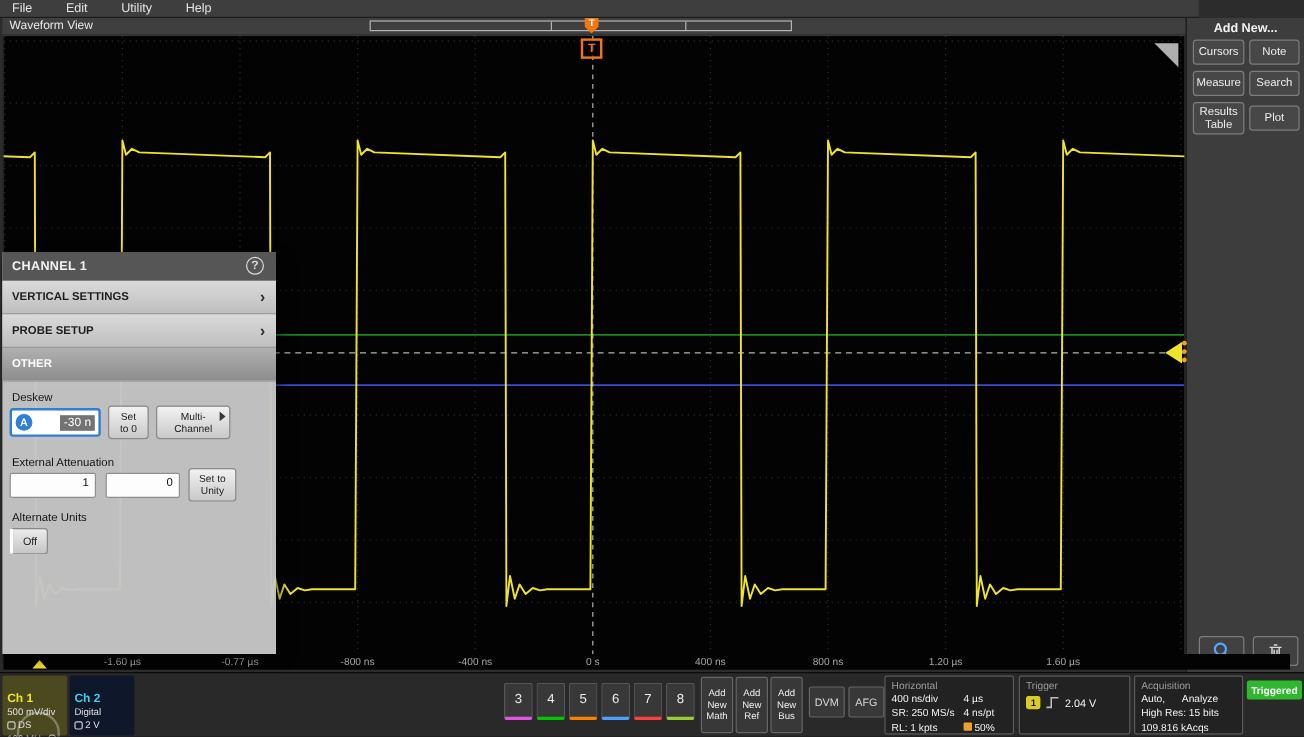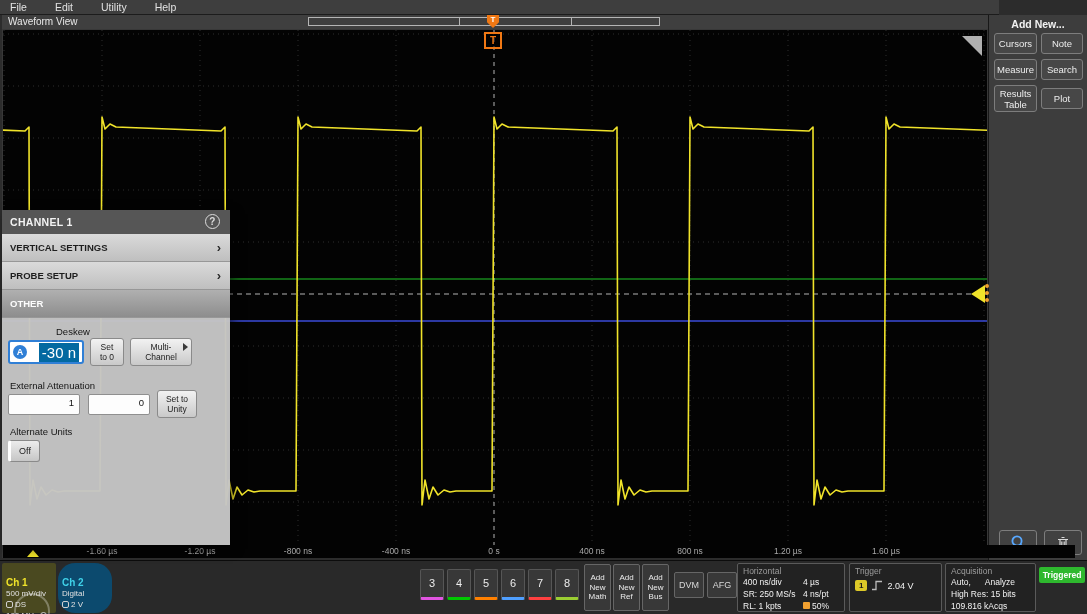--- a/index.html
+++ b/index.html
@@ -32,38 +32,38 @@
   .dialog { position:absolute; left:2px; top:210px; width:228px; height:335px; background:rgba(197,197,197,0.97); z-index:20; box-shadow:3px 4px 10px rgba(0,0,0,.55); }
   .dlg-header { position:relative; height:24px; background:#565656; color:#f2f2f2; font-size:10.5px; font-weight:bold; line-height:24px; padding-left:8px; letter-spacing:.3px; }
   .help-circle { position:absolute; right:10px; top:4px; width:15px; height:15px; border:1.5px solid #dcdcdc; border-radius:50%; color:#dcdcdc; font-size:10px; font-weight:bold; text-align:center; line-height:13px; }
   .dlg-row { position:relative; height:28px; background:linear-gradient(#dadada,#bfbfbf); border-bottom:1px solid #979797; font-size:9.5px; font-weight:bold; color:#1e1e1e; line-height:28px; padding-left:8px; cursor:pointer; }
   .dlg-row .chev { position:absolute; right:9px; top:0; font-size:13px; font-weight:bold; color:#2a2a2a; }
   .dlg-row.selected { background:linear-gradient(#b0b0b0,#8d8d8d); color:#fdfdfd; }
   .dlg-body { position:relative; height:227px; }
   .dlg-label { position:absolute; font-size:9.5px; color:#141414; }
   .field { position:absolute; background:#fff; border:2px solid #2f7fd6; border-radius:3px; display:flex; align-items:center; padding:0 3px; }
   .a-icon { width:14px; height:14px; background:#2f7fd6; border-radius:50%; color:#fff; font-size:9px; font-weight:bold; text-align:center; line-height:14px; }
-  .field .val { margin-left:auto; background:#0369a1; color:#fff; font-size:15px; padding:1px 3px; }
+  .field .val { margin-left:auto; background:#737373; color:#fff; font-size:10px; padding:1px 3px; }
   .gbtn { position:absolute; background:linear-gradient(#f2f2f2,#c9c9c9); border:1px solid #8a8a8a; border-radius:3px; color:#222; font-size:8.5px; line-height:10px; text-align:center; display:flex; align-items:center; justify-content:center; white-space:pre-line; cursor:pointer; }
   .flyout { position:absolute; right:3px; top:4px; width:0; height:0; border-top:4px solid transparent; border-bottom:4px solid transparent; border-left:5px solid #3a3a3a; }
   .num-input { position:absolute; background:#fdfdfd; border:1px solid #8f8f8f; border-radius:2px; font-size:9.5px; color:#111; text-align:right; padding:2px 5px 0 0; }
   .off-btn { position:absolute; background:linear-gradient(#ececec,#c6c6c6); border:1px solid #8a8a8a; border-left:3px solid #fff; border-radius:3px; font-size:9px; color:#222; text-align:center; line-height:20px; cursor:pointer; }
   .dlg-circle { position:absolute; left:12px; top:275px; width:36px; height:36px; border:2px solid rgba(255,255,255,.3); border-radius:50%; }
 
   
   .rpanel { position:absolute; left:988px; top:15px; width:99px; height:545px; background:#3d3d3d; border-left:1px solid #181818; }
   .rp-title { text-align:center; margin-top:3px; font-size:10.5px; font-weight:bold; color:#f2f2f2; }
   .rbtn { position:absolute; background:#474747; border:1px solid #7d7d7d; border-radius:3px; color:#ededed; font-size:9.5px; text-align:center; display:flex; align-items:center; justify-content:center; white-space:pre-line; line-height:11px; cursor:pointer; }
   .toolbtn { position:absolute; background:#414141; border:1px solid #7d7d7d; border-radius:3px; display:flex; align-items:center; justify-content:center; cursor:pointer; }
 
   
   .bottombar { position:absolute; left:0; top:560px; width:1087px; height:54px; background:#292929; border-top:1px solid #0c0c0c; }
   .tile { position:absolute; top:2px; width:54px; height:50px; border-radius:2px; padding:14px 4px; cursor:pointer; }
   .tile-ch1 { left:2px; background:#4a4920; }
-  .tile-ch2 { left:58px; background:#0c4a6e;border-radius:17px; }
+  .tile-ch2 { left:58px; background:#0f172a; }
   .tile-name { font-size:10px; font-weight:bold; }
   .tile-ch1 .tile-name { color:#f0e32a; }
   .tile-ch2 .tile-name { color:#3fd1e8; }
   .tile-line { font-size:8px; color:#e0e0e0; line-height:11px; display:flex; align-items:center; gap:2px; }
   .mini-icon { display:inline-block; width:7px; height:7px; border:1px solid #cfcfcf; border-radius:2px; }
   .chbtn { position:absolute; top:8px; width:24px; height:31px; background:#383838; border:1px solid #565656; border-bottom:3px solid #888; border-radius:2px; color:#ececec; font-size:11px; text-align:center; line-height:26px; cursor:pointer; }
   .addbtn { position:absolute; top:3px; width:27px; height:47px; background:#383838; border:1px solid #666; border-radius:2px; color:#ececec; font-size:8px; line-height:9.5px; text-align:center; display:flex; align-items:center; justify-content:center; white-space:pre-line; cursor:pointer; }
   .sqbtn { position:absolute; top:11px; width:30px; height:26px; background:#383838; border:1px solid #666; border-radius:2px; color:#d8d8d8; font-size:9px; text-align:center; line-height:24px; cursor:pointer; }
   .panel3 { position:absolute; top:2px; height:49px; background:#222; border:1px solid #5a5a5a; border-radius:2px; padding:2px 5px; cursor:pointer; }
   .p3-title { font-size:8.5px; color:#9c9c9c; }
@@ -124,21 +124,21 @@
         <line x1="0" y1="264" x2="984" y2="264" stroke="#e0e0e0" stroke-width="1" stroke-dasharray="5 4" opacity="0.8"></line>
         <line x1="491" y1="0" x2="491" y2="527" stroke="#e0e0e0" stroke-width="1" stroke-dasharray="4 4" opacity="0.8"></line>
         <path d="M -8 461 L -99 461 L -97 87 L -94 99 L -89 94 L -83 97 L 22 101 L 26 97 L 27 475 L 30 450 L 34 469 L 38 457 L 43 465 L 49 460 L 55 462 L 61 461 L 97 461 L 99 87 L 102 99 L 107 94 L 113 97 L 218 101 L 222 97 L 223 475 L 226 450 L 230 469 L 234 457 L 239 465 L 245 460 L 251 462 L 257 461 L 293 461 L 295 87 L 298 99 L 303 94 L 309 97 L 414 101 L 418 97 L 419 475 L 422 450 L 426 469 L 430 457 L 435 465 L 441 460 L 447 462 L 453 461 L 489 461 L 491 87 L 494 99 L 499 94 L 505 97 L 610 101 L 614 97 L 615 475 L 618 450 L 622 469 L 626 457 L 631 465 L 637 460 L 643 462 L 649 461 L 685 461 L 687 87 L 690 99 L 695 94 L 701 97 L 806 101 L 810 97 L 811 475 L 814 450 L 818 469 L 822 457 L 827 465 L 833 460 L 839 462 L 845 461 L 881 461 L 883 87 L 886 99 L 891 94 L 897 97 L 1002 101 L 1006 97 L 1007 475 L 1010 450 L 1014 469 L 1018 457 L 1023 465 L 1029 460 L 1035 462 L 1041 461 L 1077 461 L 1079 87 L 1082 99 L 1087 94 L 1093 97 L 1198 101 L 1202 97 L 1203 475 L 1206 450 L 1210 469 L 1214 457 L 1219 465 L 1225 460 L 1231 462 L 1237 461" fill="none" stroke="#f0e32a" stroke-width="1.6" stroke-linejoin="round"></path>
         <polygon points="982,255 968,264 982,273" fill="#f0e32a"></polygon>
       </svg>
     <div class="tbox">T</div>
     <div class="grip"></div>
     <div class="ch1-bottom-marker"></div>
     <div class="axis-row">
       <span style="left:99px">-1.60 µs</span>
-      <span style="left:197px">-1.20 µs</span>
+      <span style="left:197px">-0.77 µs</span>
       <span style="left:295px">-800 ns</span>
       <span style="left:393px">-400 ns</span>
       <span style="left:491px">0 s</span>
       <span style="left:589px">400 ns</span>
       <span style="left:687px">800 ns</span>
       <span style="left:785px">1.20 µs</span>
       <span style="left:883px">1.60 µs</span>
     </div>
   </div>
 
@@ -158,21 +158,21 @@
       <span class="chev">›</span>
     </div>
     <div class="dlg-row">
       <span>PROBE SETUP</span>
       <span class="chev">›</span>
     </div>
     <div class="dlg-row selected">
       <span>OTHER</span>
     </div>
     <div class="dlg-body">
-      <div class="dlg-label" style="left:8px; top:8px;margin-left:46px;">Deskew</div>
+      <div class="dlg-label" style="left:8px; top:8px;">Deskew</div>
       <div class="field" style="left:6px; top:22px; width:76px; height:24px;">
         <span class="a-icon">A</span>
         <span class="val">-30 n</span>
       </div>
       <div class="gbtn" style="left: 88px; top: 20px; width: 34px; height: 28px; white-space: pre-line;">Set
 to 0</div>
       <div class="gbtn" style="left: 128px; top: 20px; width: 62px; height: 28px; white-space: pre-line;">
         <span style="white-space:pre-line;">Multi-
 Channel</span>
         <span class="flyout"></span>

